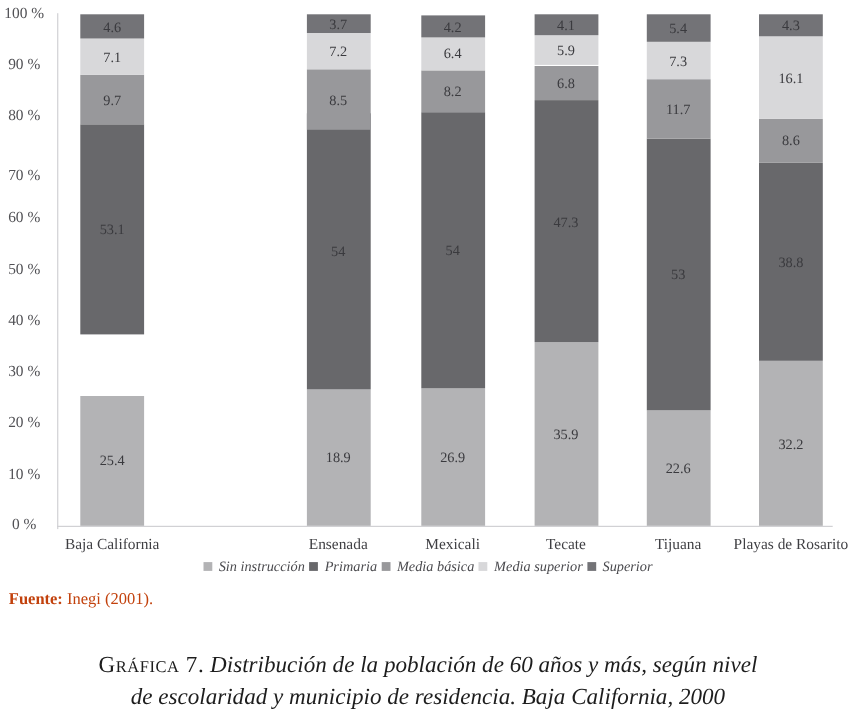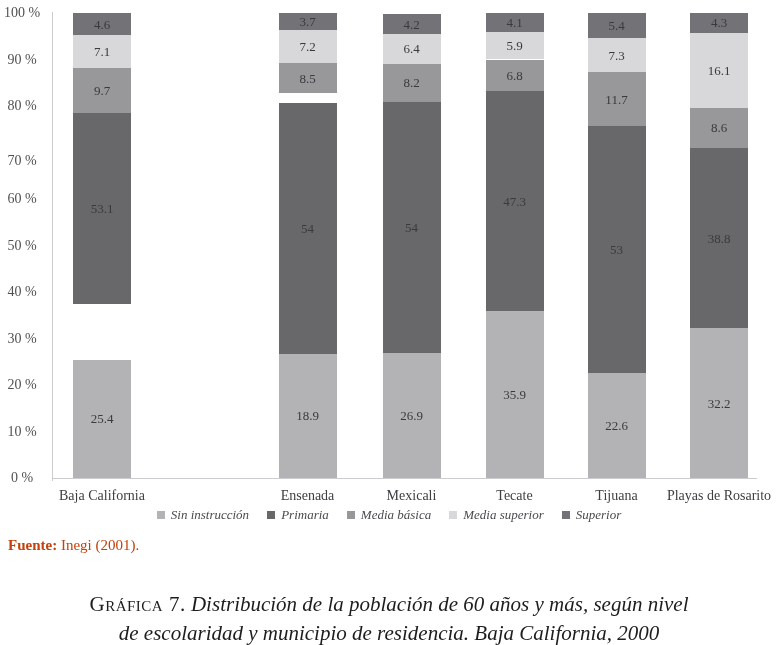--- a/index.html
+++ b/index.html
@@ -59,21 +59,21 @@
     color: #3e3e42;
     white-space: nowrap;
   }
   .legend {
     position: absolute;
     left: 0; top: 507px;
     width: 778px;
     display: flex;
     justify-content: center;
     align-items: center;
-    gap: 18px;
+    gap: 4px;
   }
   .legend-item { display: flex; align-items: center; gap: 6px; }
   .legend-swatch { width: 8px; height: 8px; display: inline-block; }
   .legend-label {
     font-style: italic;
     font-size: 13px;
     color: #4a4a4e;
     white-space: nowrap;
   }
   .source {
@@ -133,21 +133,21 @@
         </div>
         <div class="seg" style="left: 73px; top: 13.465px; height: 21.39px; background: rgb(115, 115, 119);">
           <span class="seg-label">4.6</span>
         </div>
         <div class="seg" style="left: 278.5px; top: 353.845px; height: 124.155px; background: rgb(179, 179, 181);">
           <span class="seg-label">18.9</span>
         </div>
         <div class="seg" style="left: 278.5px; top: 102.745px; height: 251.1px; background: rgb(104, 104, 107);">
           <span class="seg-label">54</span>
         </div>
-        <div class="seg" style="left: 278.5px; top: 63.22px; height: 30px; background: rgb(152, 152, 155); text-align: center;">
+        <div class="seg" style="left: 278.5px; top: 63.22px; height: 55px; background: rgb(152, 152, 155); text-align: center;">
           <span class="seg-label">8.5</span>
         </div>
         <div class="seg" style="left: 278.5px; top: 29.74px; height: 33.48px; background: rgb(216, 216, 218);">
           <span class="seg-label">7.2</span>
         </div>
         <div class="seg" style="left: 278.5px; top: 12.535px; height: 17.205px; background: rgb(115, 115, 119);">
           <span class="seg-label">3.7</span>
         </div>
         <div class="seg" style="left: 382.5px; top: 352.915px; height: 125.085px; background: rgb(179, 179, 181);">
           <span class="seg-label">26.9</span>

